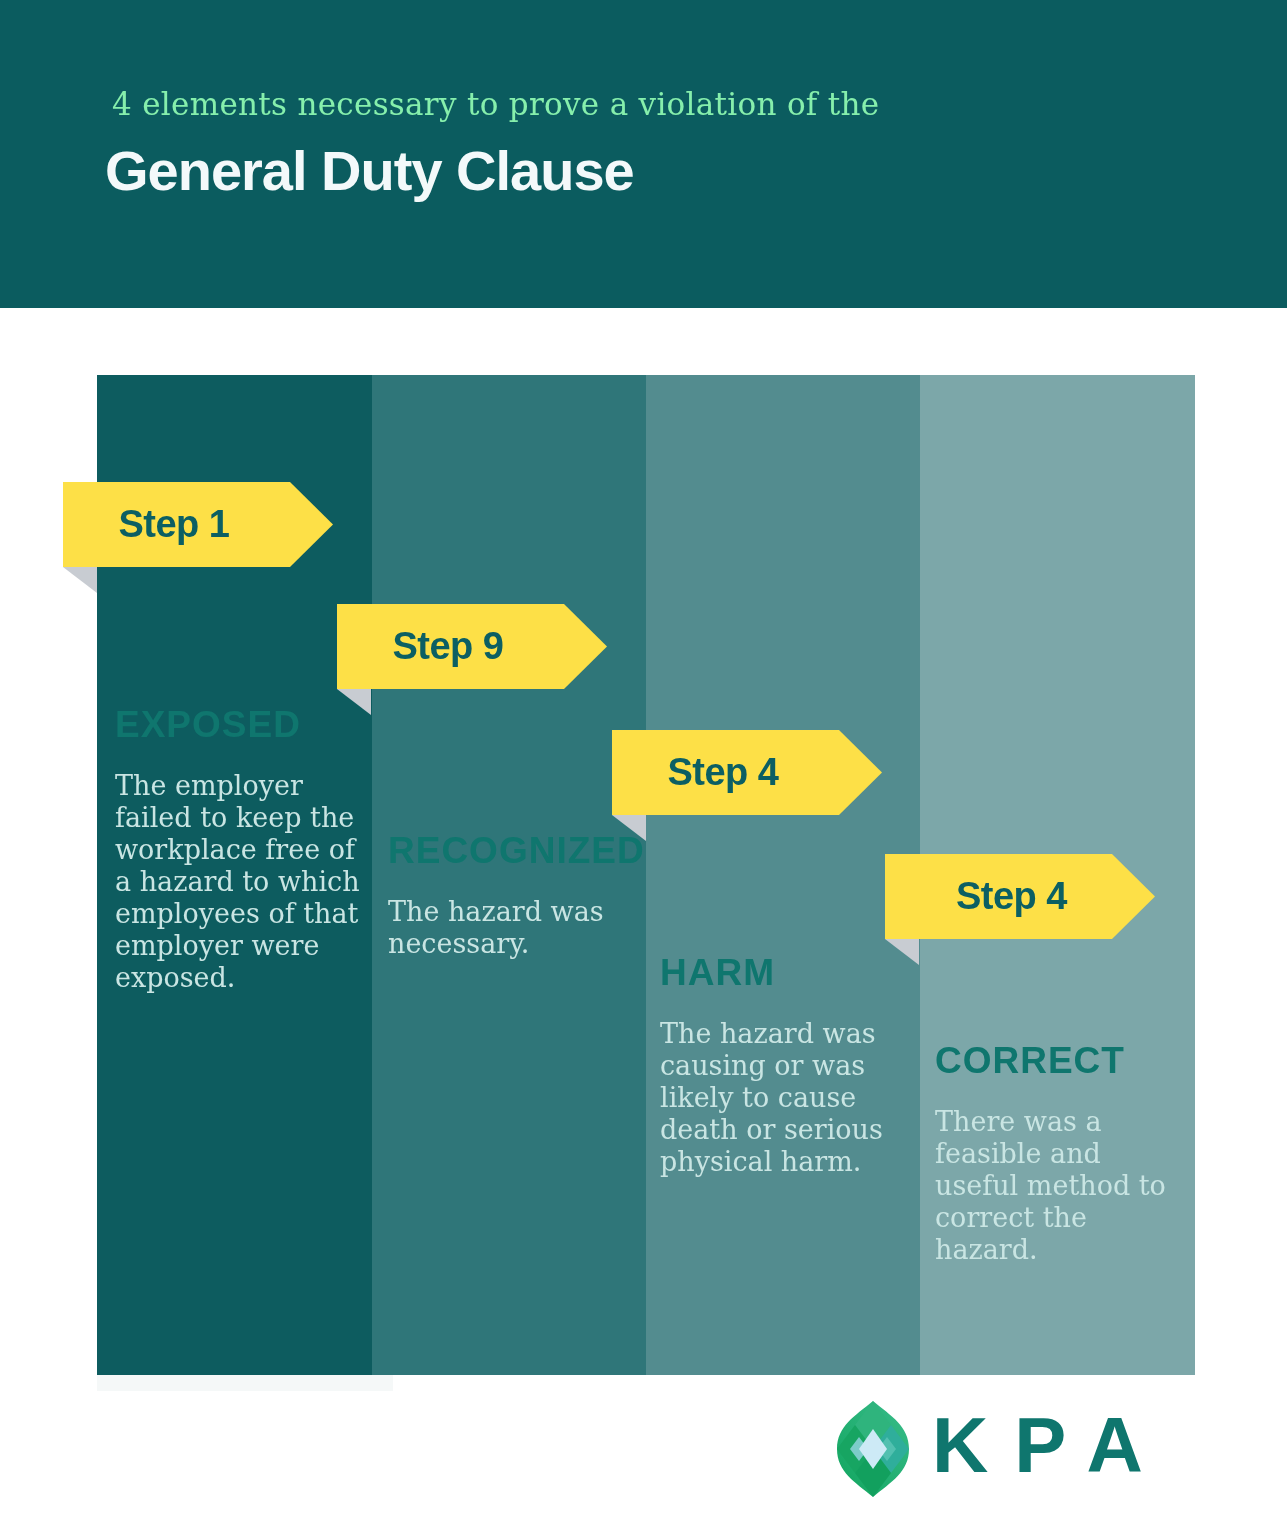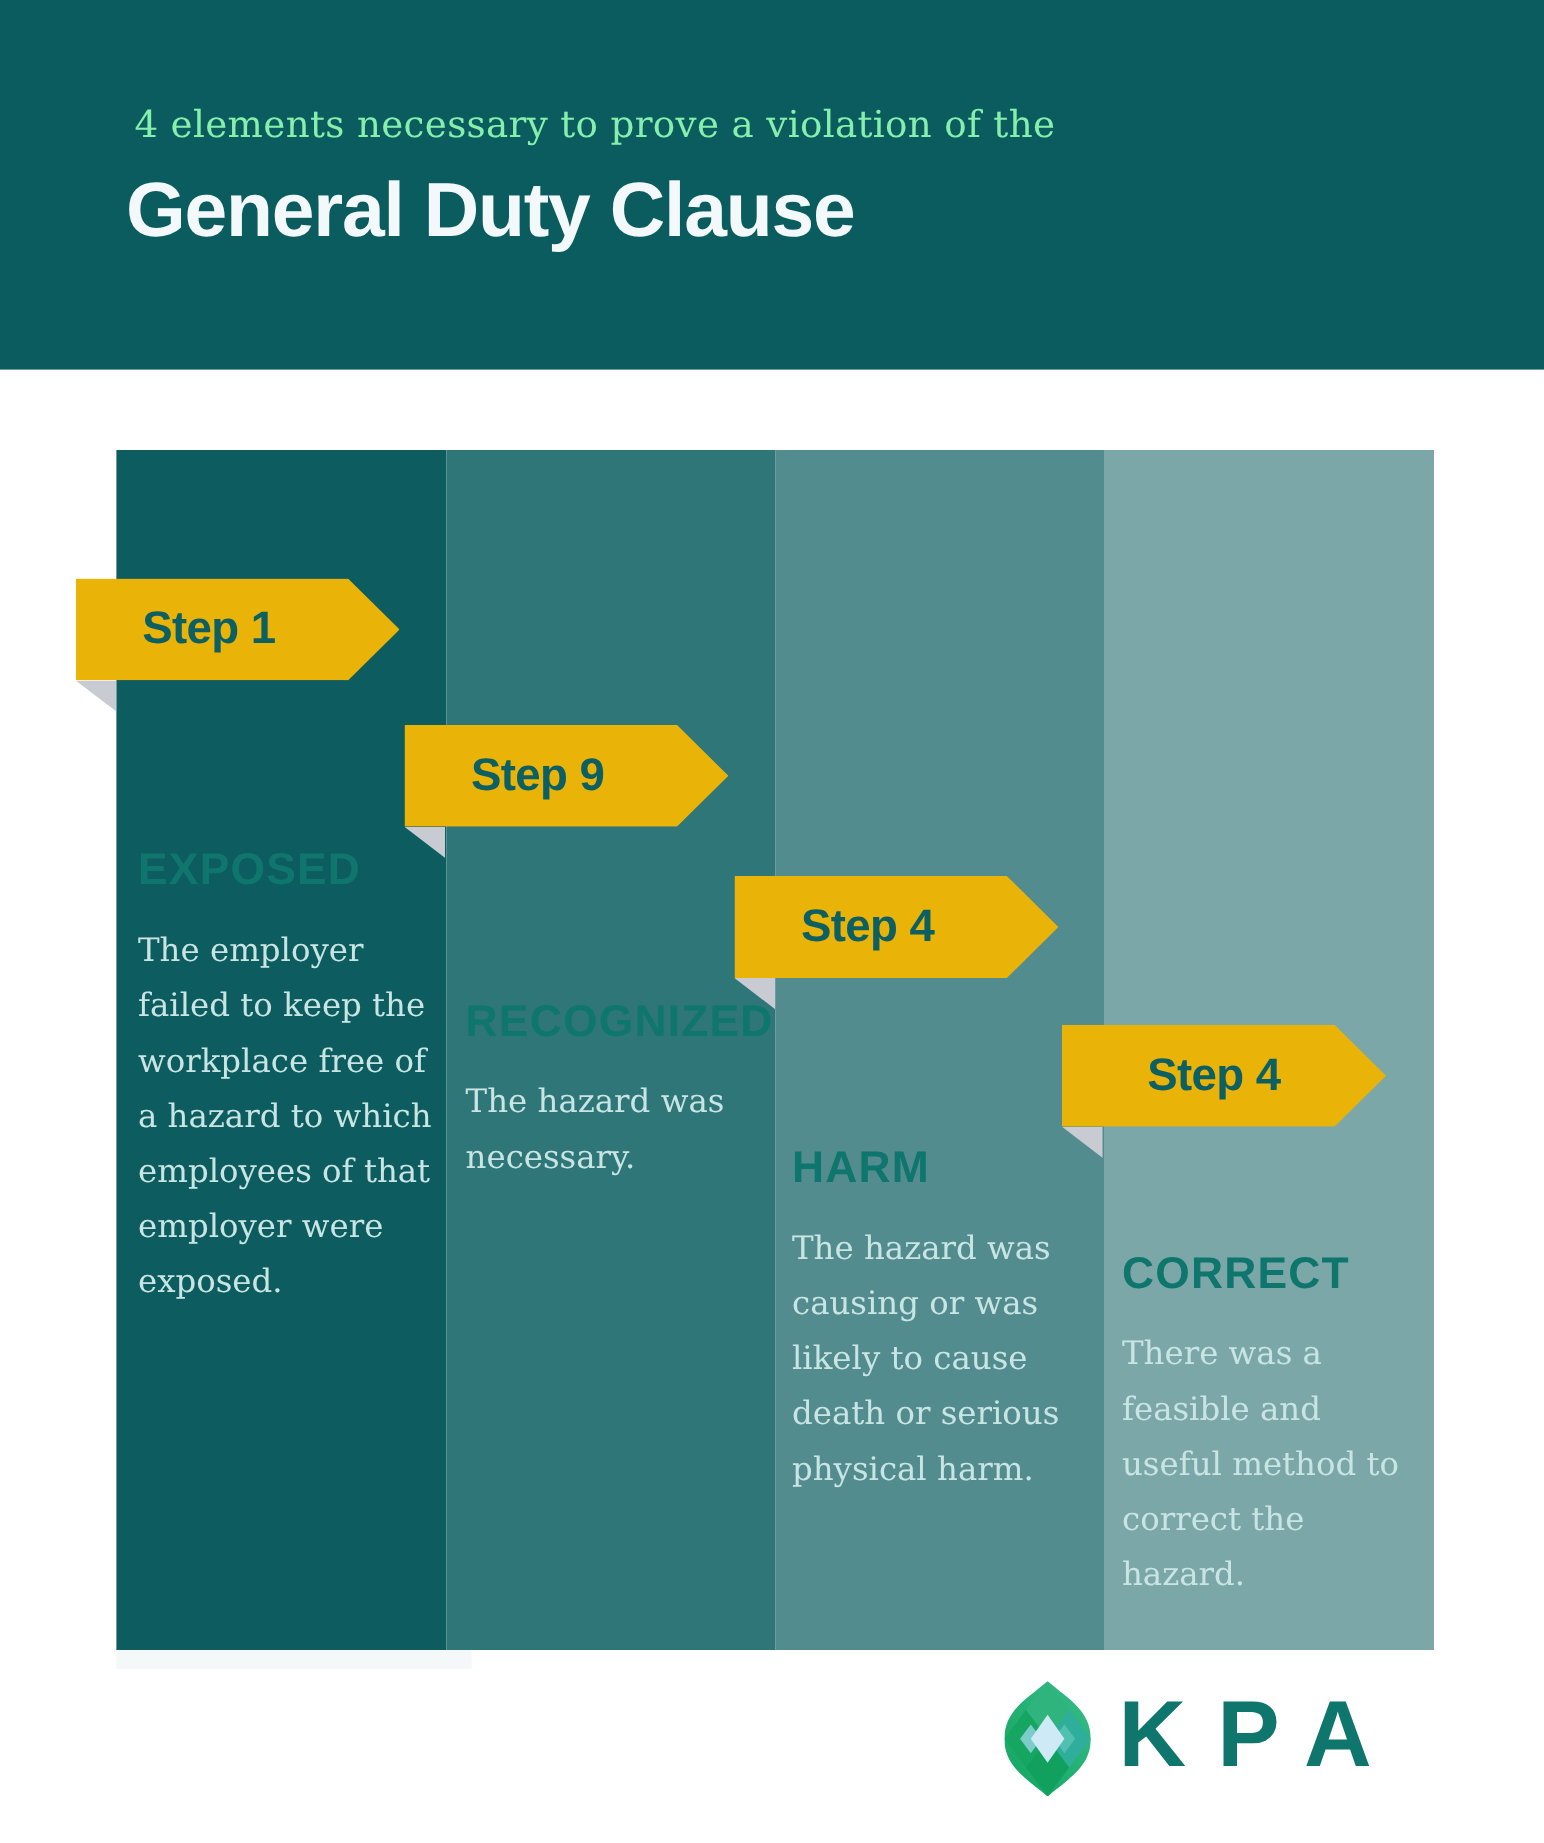--- a/index.html
+++ b/index.html
@@ -8,32 +8,32 @@
     overflow:hidden;font-family:"Liberation Sans",sans-serif;
   }
   
   .header{position:absolute;left:0;top:0;width:1287px;height:308px;background:#0B5C5F;}
   .subtitle{
     position:absolute;left:112px;top:86px;
     font-family:"DejaVu Serif",serif;font-size:31px;color:#86efac;letter-spacing:0.3px;
   }
   .title{
     position:absolute;left:105px;top:138px;
-    font-size:64px;font-weight:800;color:#F3F9FA;letter-spacing:-1px;
+    font-size:56px;font-weight:800;color:#F3F9FA;letter-spacing:-1px;
   }
   
   .col{position:absolute;top:375px;height:1000px;}
   .col-1{left:97px;width:275px;background:#0D5C5F;}
   .col-2{left:372px;width:274px;background:#2F7679;}
   .col-3{left:646px;width:274px;background:#538C8F;}
   .col-4{left:920px;width:275px;background:#7CA7A9;}
   .col-shadow{position:absolute;left:97px;top:1375px;width:296px;height:16px;background:#F5F8F8;}
   
   .banner{
-    position:absolute;width:270px;height:85px;background:#eab308;
+    position:absolute;width:270px;height:85px;background:#fde047;
     clip-path:polygon(0 0,227px 0,100% 50%,227px 100%,0 100%);
     display:flex;align-items:center;justify-content:center;
     padding-right:48px;box-sizing:border-box;
   }
   .banner .step-label{
     font-size:38px;font-weight:700;color:#0C5F63;letter-spacing:-0.5px;
   }
   .fold{
     position:absolute;width:34px;height:26px;background:#C8CCD2;
     clip-path:polygon(0 0,100% 0,100% 100%);
@@ -43,21 +43,21 @@
   .banner-3{left:612px;top:730px;}  .fold-3{left:612px;top:815px;}
   .banner-4{left:885px;top:854px;padding-left:31px;}  .fold-4{left:885px;top:939px;}
   
   .content{position:absolute;}
   .content h2{
     margin:0 0 24px 0;font-size:37px;font-weight:700;
     color:#0f766e;letter-spacing:1px;
   }
   .content p{
     margin:0;font-family:"DejaVu Serif",serif;
-    font-size:27px;line-height:46px;color:#C9E5E3;
+    font-size:27px;line-height:32px;color:#C9E5E3;
   }
   .content-1{left:115px;top:704px;width:250px;}
   .content-2{left:388px;top:830px;width:254px;}
   .content-3{left:660px;top:952px;width:230px;}
   .content-4{left:935px;top:1040px;width:242px;}
   
   .logo-mark{position:absolute;left:833px;top:1398px;width:80px;height:102px;}
   .logo-text{
     position:absolute;left:932px;top:1400px;
     font-size:78px;font-weight:700;color:#0f766e;letter-spacing:26px;

